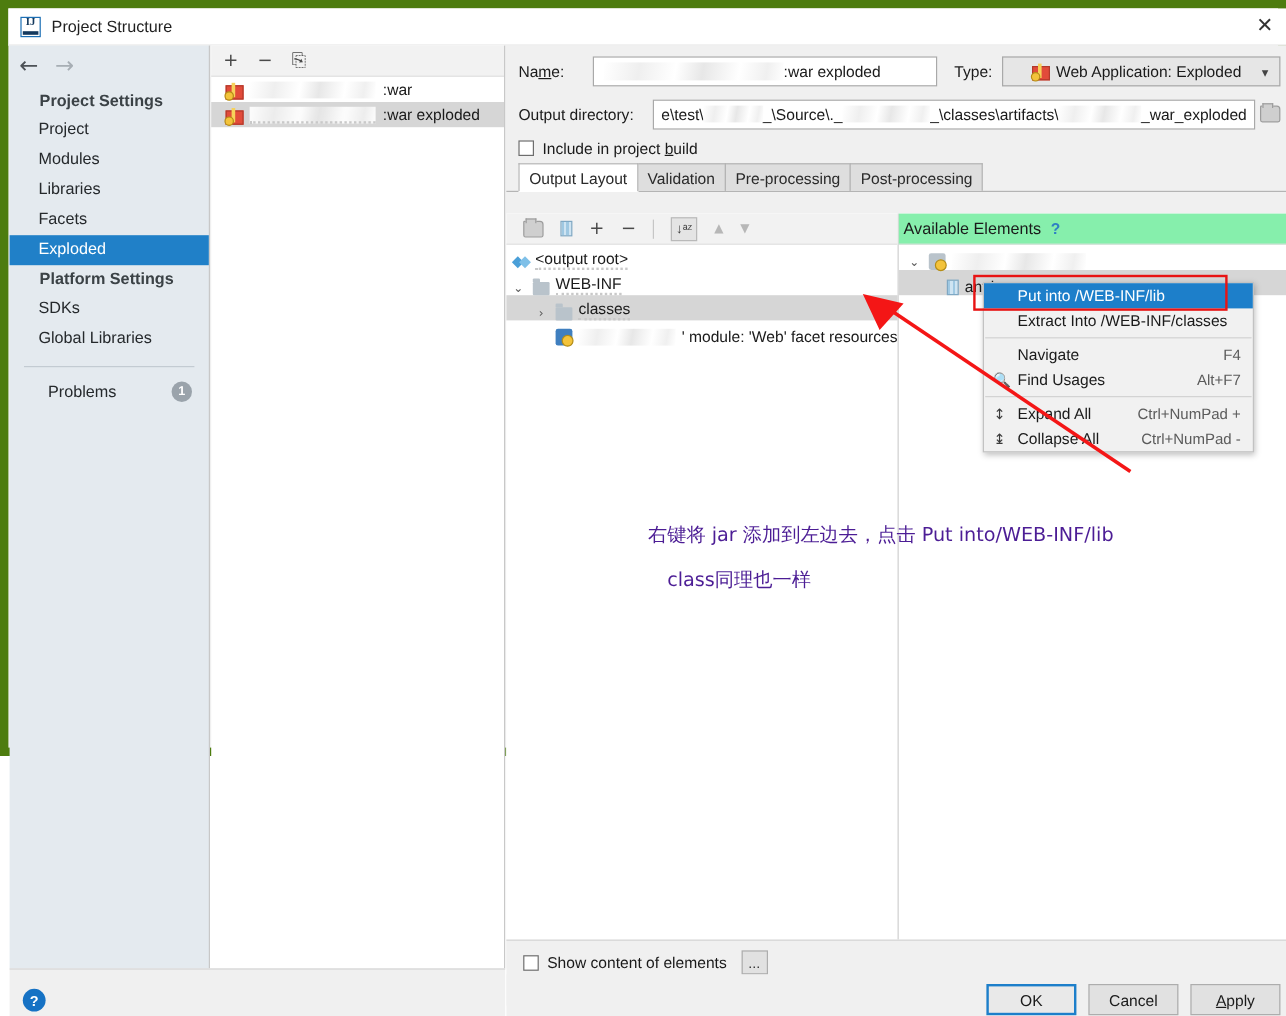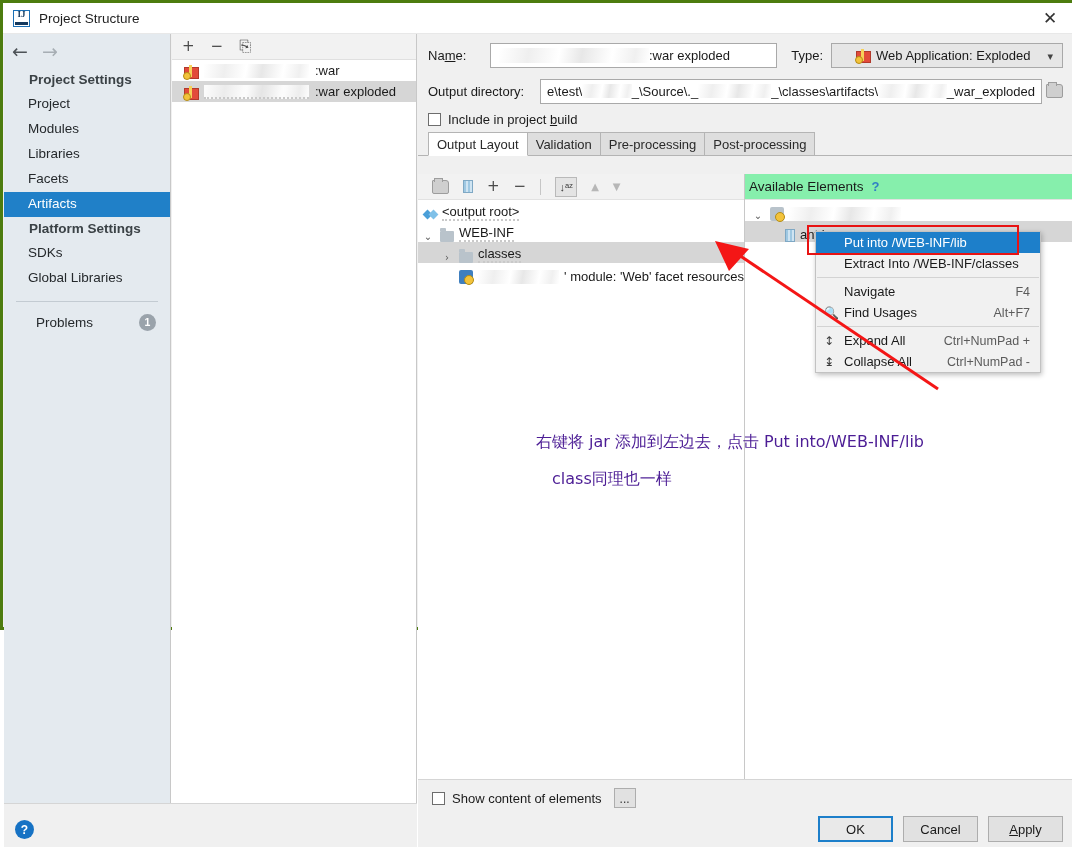--- a/index.html
+++ b/index.html
@@ -9,21 +9,21 @@
     overflow: hidden;
     font-family: "Liberation Sans", "DejaVu Sans", sans-serif;
     font-size: 13px;
     color: #1a1a1a;
     background: #ffffff;
   }
   #root {
     position: relative;
     width: 1072px; height: 630px;
     background: #f0f0f0;
-    border: 3px solid #4d7c0f;
+    border: 7px solid #4d7c0f;
   }
 
   
   .titlebar {
     position: absolute; left: 0; top: 0; width: 1070px; height: 31px;
     background: #ffffff;
     display: flex; align-items: center;
     border-bottom: 1px solid #e8e8e8;
   }
   .ij-logo {
@@ -363,21 +363,21 @@
     <div class="nav-arrows">
       <span class="nav-arrow">←</span>
       <span class="nav-arrow dim">→</span>
     </div>
 
     <div class="side-group">Project Settings</div>
     <div class="side-item">Project</div>
     <div class="side-item">Modules</div>
     <div class="side-item">Libraries</div>
     <div class="side-item">Facets</div>
-    <div class="side-item selected">Artifacts</div>
+    <div class="side-item selected">Exploded</div>
 
     <div class="side-group">Platform Settings</div>
     <div class="side-item">SDKs</div>
     <div class="side-item">Global Libraries</div>
 
     <div class="side-sep"></div>
 
     <div class="side-item problems">
       <span>Problems</span>
       <span class="badge">1</span>

